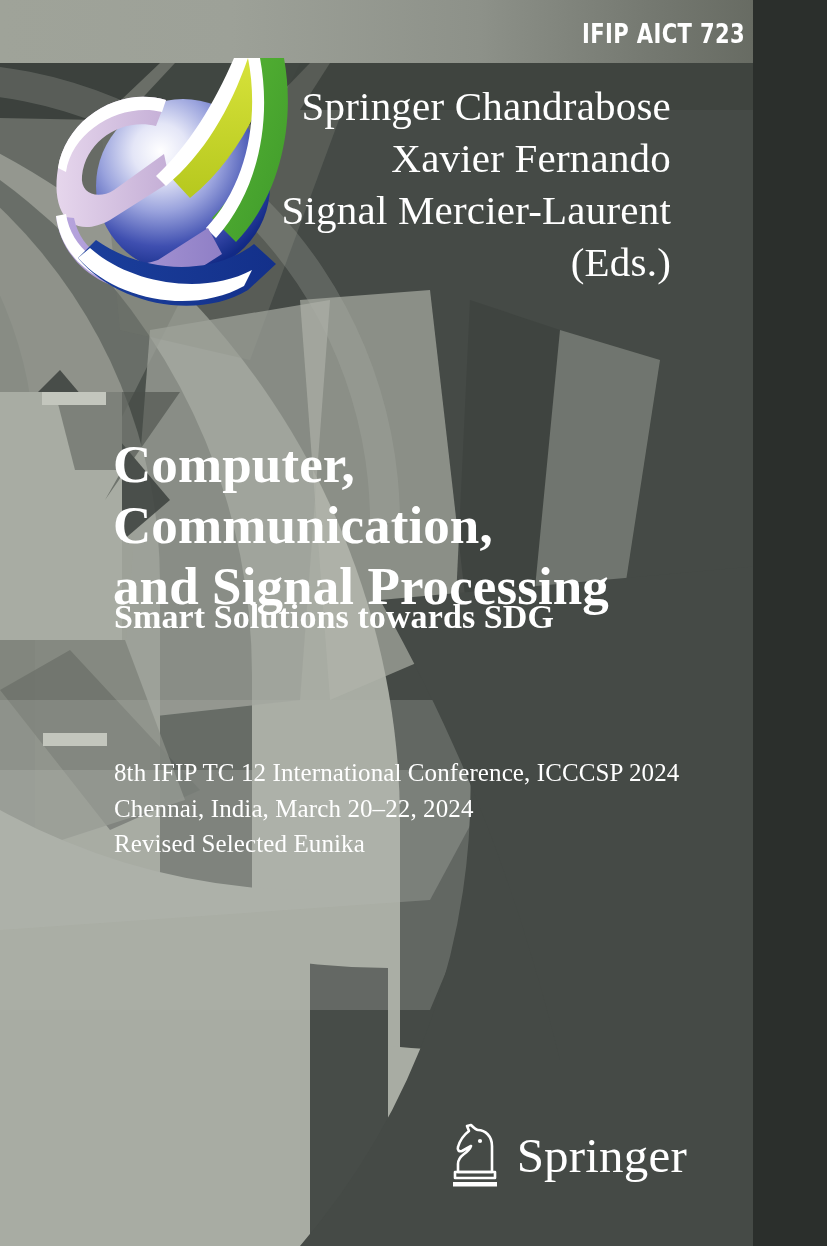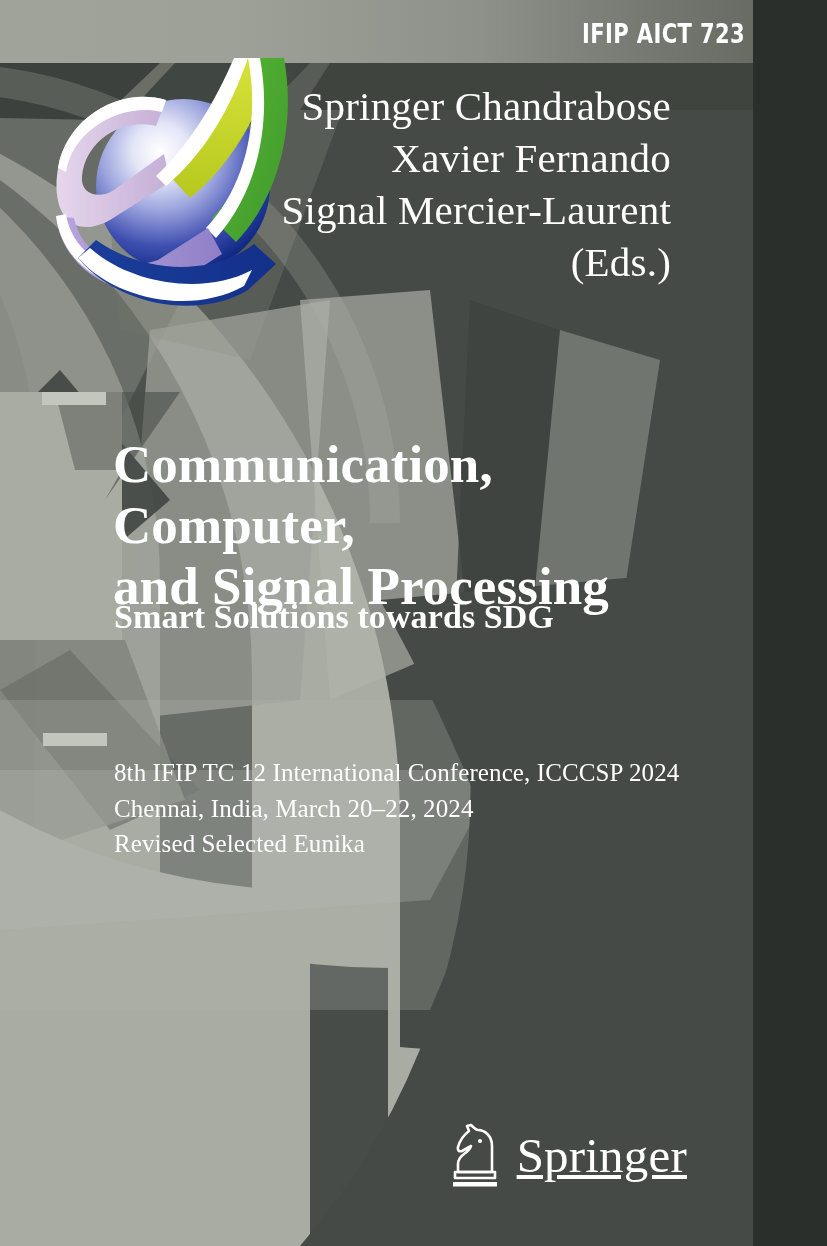--- a/index.html
+++ b/index.html
@@ -125,21 +125,20 @@
     align-items: center;
     gap: 14px;
   }
   .springer .knight { width: 56px; height: 66px; }
   .springer .knight svg { display: block; width: 100%; height: 100%; }
   .springer .wordmark {
     color: #ffffff;
     font-size: 49px;
     line-height: 1;
     letter-spacing: 0.2px;
-    text-decoration: underline;
   }
 </style>
 </head>
 <body>
 
 <div class="cover">
 
   <div class="bg-art">
     <svg viewBox="0 0 827 1246" xmlns="http://www.w3.org/2000/svg">
       <defs>
@@ -296,22 +295,22 @@
     <span class="ed-line">Springer Chandrabose</span>
     <span class="ed-line">Xavier Fernando</span>
     <span class="ed-line">Signal Mercier-Laurent</span>
     <span class="ed-line">(Eds.)</span>
   </div>
 
   <div class="accent-bar top"></div>
   <div class="accent-bar bottom"></div>
 
   <h1 class="title">
+    <span class="t-line">Computer,</span>
     <span class="t-line">Communication,</span>
-    <span class="t-line">Computer,</span>
     <span class="t-line">and Signal Processing</span>
   </h1>
 
   <div class="subtitle">Smart Solutions towards SDG</div>
 
   <div class="conf-info">
     <span class="c-line">8th IFIP TC 12 International Conference, ICCCSP 2024</span>
     <span class="c-line">Chennai, India, March 20–22, 2024</span>
     <span class="c-line">Revised Selected Eunika</span>
   </div>

